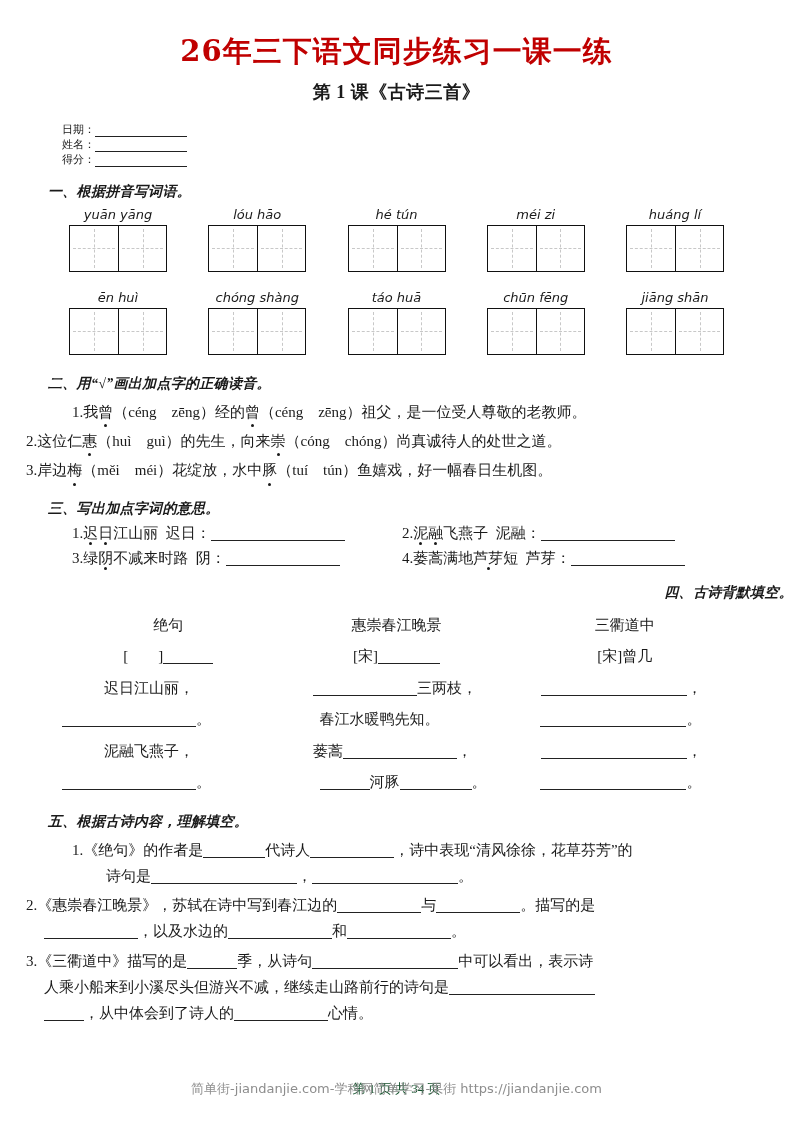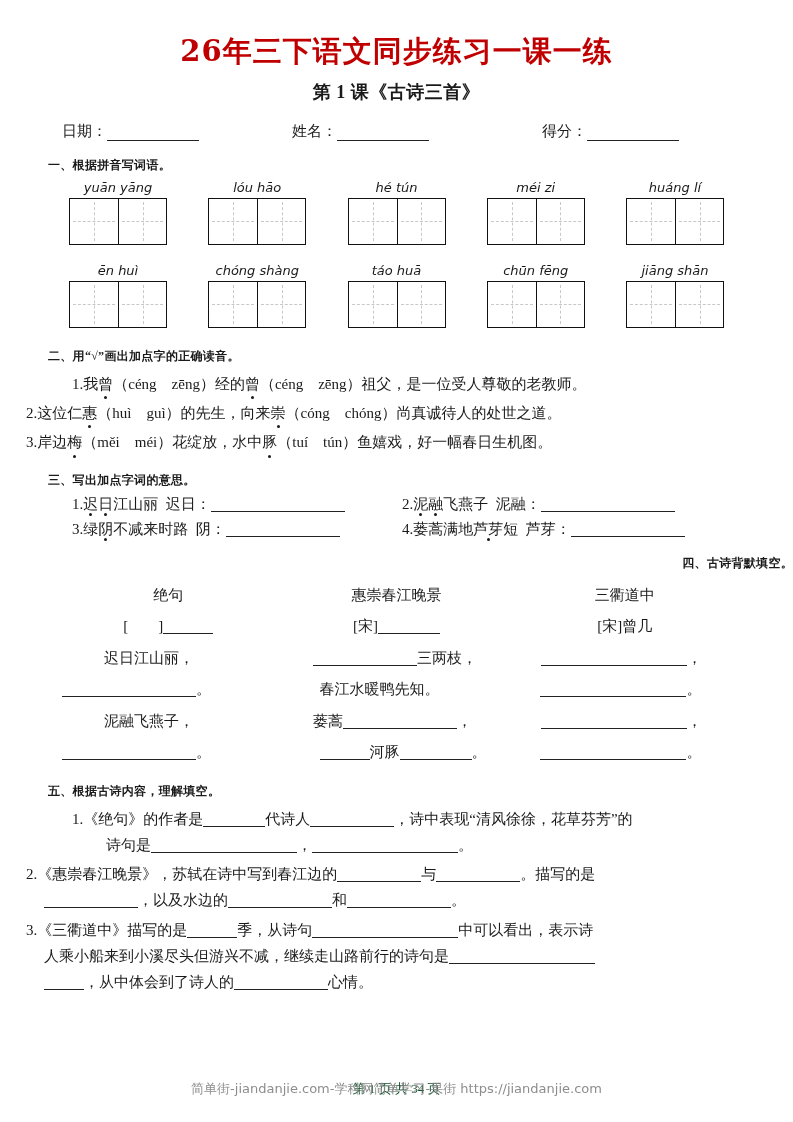--- a/index.html
+++ b/index.html
@@ -29,35 +29,37 @@
     font-weight:bold;
     font-size:18px;
     margin-top:12px;
     letter-spacing:.5px;
   }
 
   
   .info-row {
     display:flex;
     margin:18px 52px 16px 62px;
-    font-size:15px;
+    font-size:11px;
+    flex-direction:column;
   }
   .info-cell { display:flex; align-items:flex-end; }
   .info-cell.a { width:230px; }
   .info-cell.b { width:250px; }
   .info-cell.c { width:auto; }
   .blank-u { display:inline-block; border-bottom:1px solid #222; height:14px; }
   .bu-90 { width:92px; }
 
   
   .sec-h {
     font-weight:bold;
-    font-size:12px;
+    font-size:14px;
     margin:14px 0 6px 48px;
     letter-spacing:.3px;
+    font-style:italic;
   }
 
   
   .grid-block { margin:6px 0 0 0; }
   .pinyin-row {
     display:flex;
     justify-content:space-between;
     padding:0 62px;
     box-sizing:border-box;
   }

